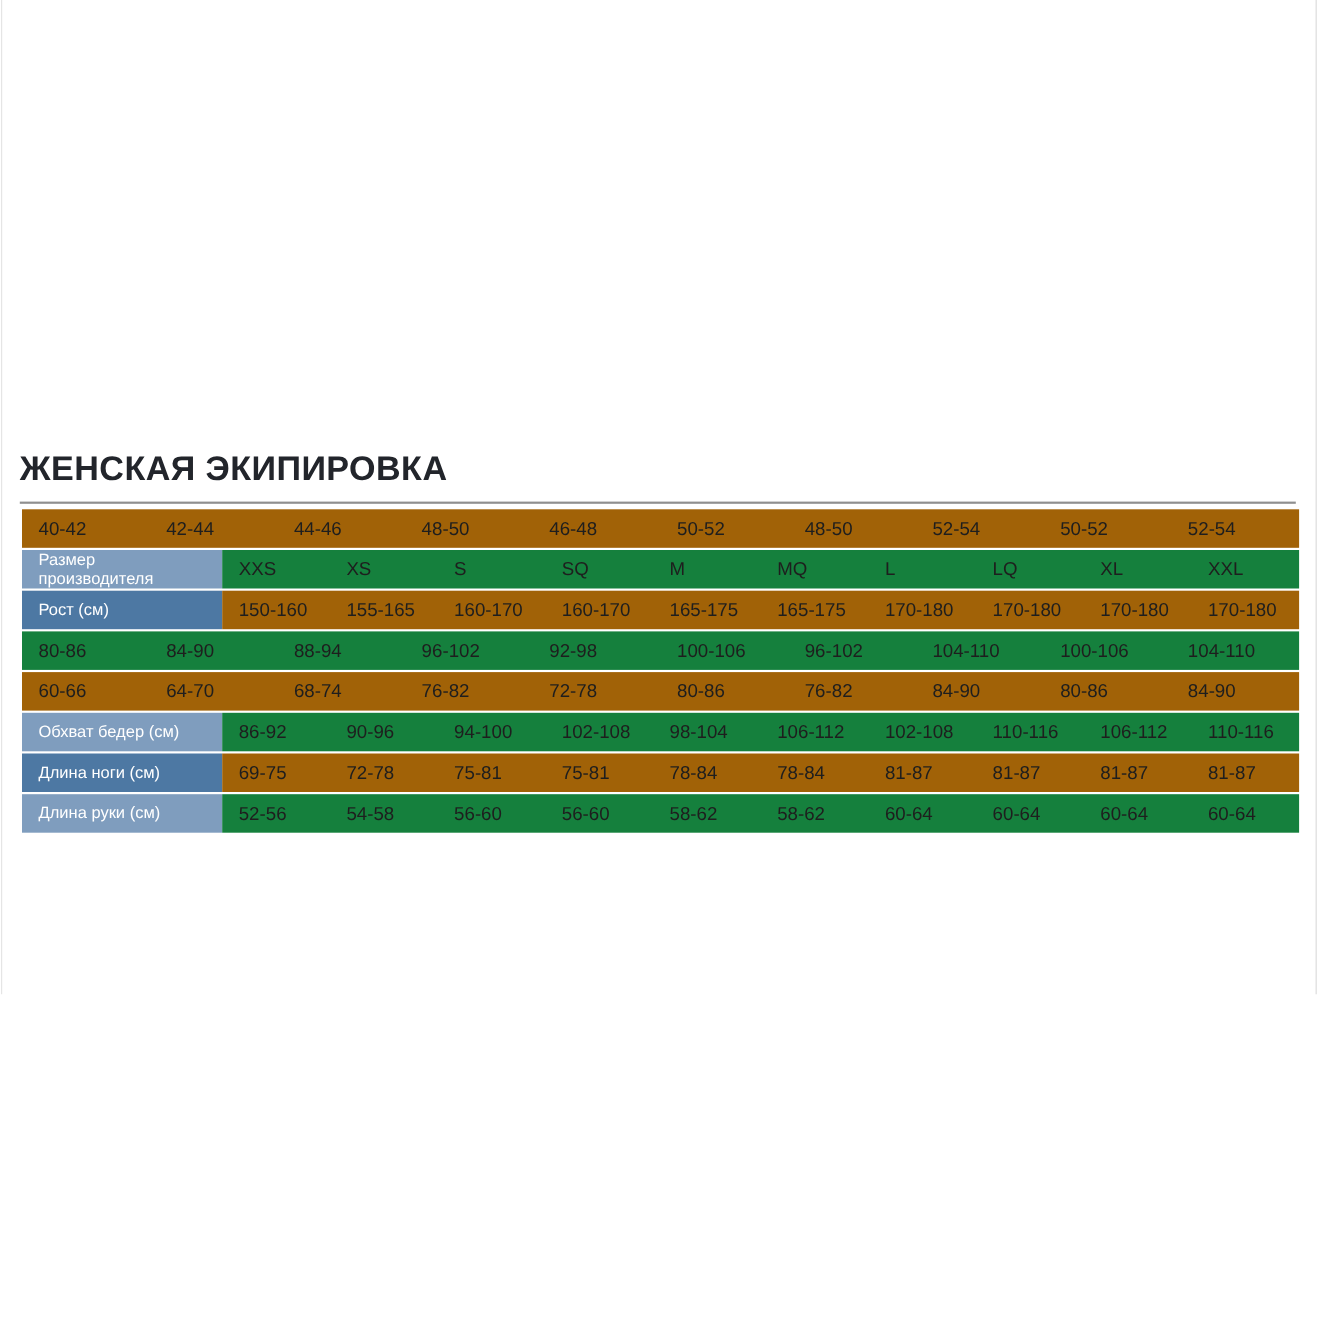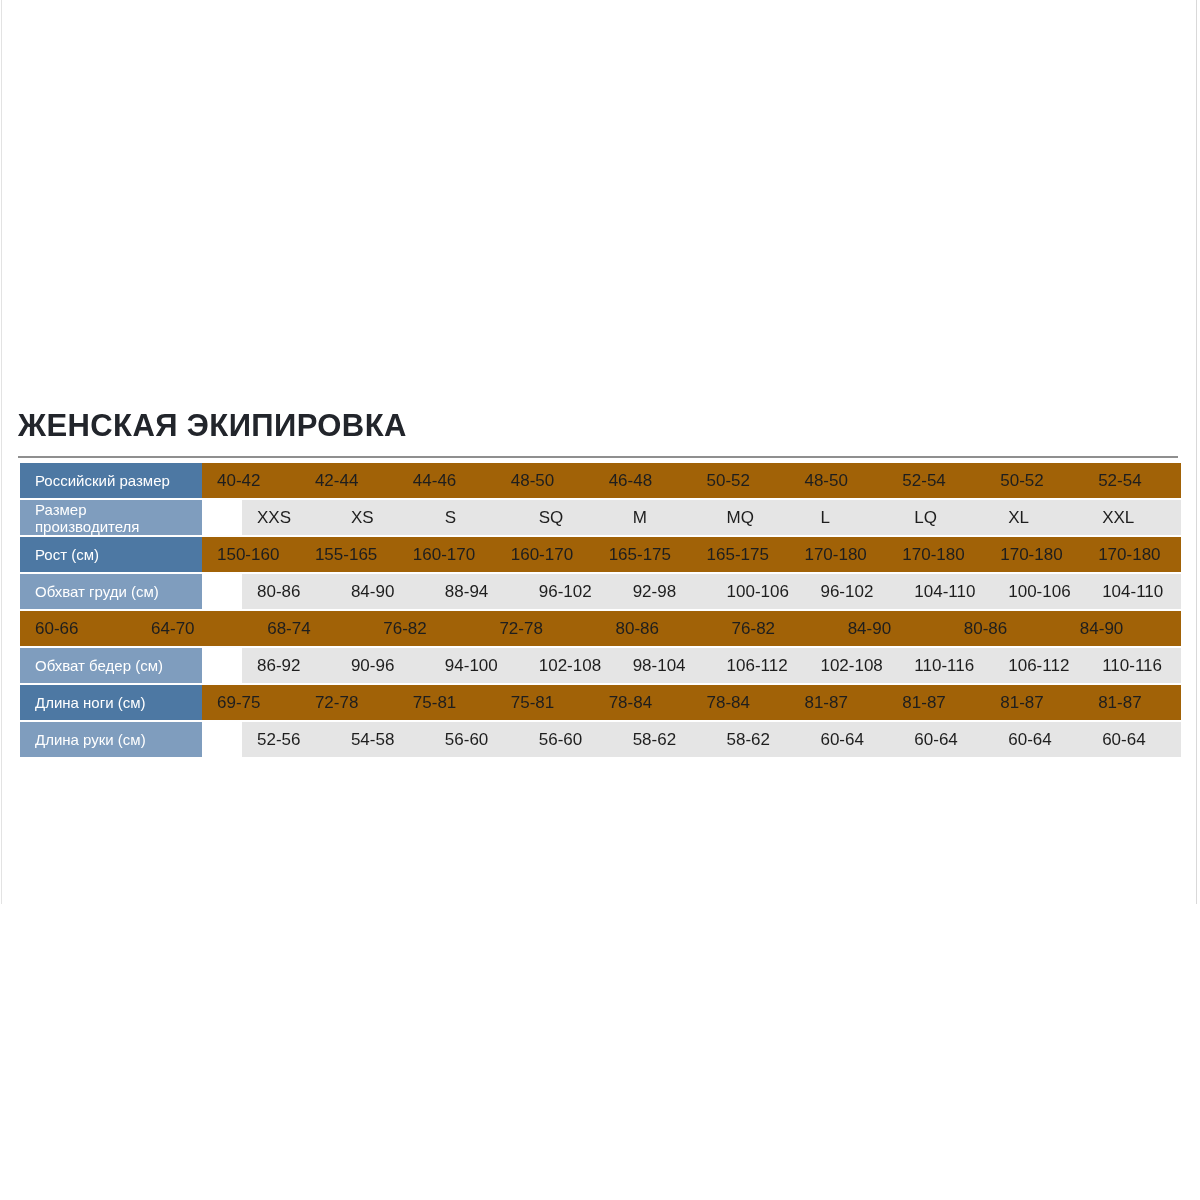--- a/index.html
+++ b/index.html
@@ -78,21 +78,21 @@
     font-weight: 400;
   }
   .trow.dark  .th { background: #4d78a3; }
   .trow.light .th { background: #7f9dbe; }
 
   .tdata {
     flex: 1;
     display: flex;
   }
   .trow.dark  .tdata { background: #a16207; }
-  .trow.light .tdata { background: #e5e5e5; margin-left: 40px; }
+  .trow.light .tdata { background: #15803d; }
 
   .td {
     flex: 1 1 0;
     display: flex;
     align-items: center;
     padding-left: 15px;
     box-sizing: border-box;
     font-size: 17px;
     font-weight: 500;
     color: #1e1e1e;
@@ -104,21 +104,20 @@
 
 <div class="page">
   <div class="edge edge-left"></div>
   <div class="edge edge-right"></div>
 
   <div class="content">
     <h1 class="page-title">ЖЕНСКАЯ ЭКИПИРОВКА</h1>
     <div class="divider"></div>
     <div class="size-table" id="size-table">
         <div class="trow dark">
-          <div class="th">Российский размер</div>
           <div class="tdata">
             <div class="td">40-42</div>
             <div class="td">42-44</div>
             <div class="td">44-46</div>
             <div class="td">48-50</div>
             <div class="td">46-48</div>
             <div class="td">50-52</div>
             <div class="td">48-50</div>
             <div class="td">52-54</div>
             <div class="td">50-52</div>
@@ -149,21 +148,20 @@
             <div class="td">160-170</div>
             <div class="td">165-175</div>
             <div class="td">165-175</div>
             <div class="td">170-180</div>
             <div class="td">170-180</div>
             <div class="td">170-180</div>
             <div class="td">170-180</div>
           </div>
         </div>
         <div class="trow light">
-          <div class="th">Обхват груди (см)</div>
           <div class="tdata">
             <div class="td">80-86</div>
             <div class="td">84-90</div>
             <div class="td">88-94</div>
             <div class="td">96-102</div>
             <div class="td">92-98</div>
             <div class="td">100-106</div>
             <div class="td">96-102</div>
             <div class="td">104-110</div>
             <div class="td">100-106</div>

